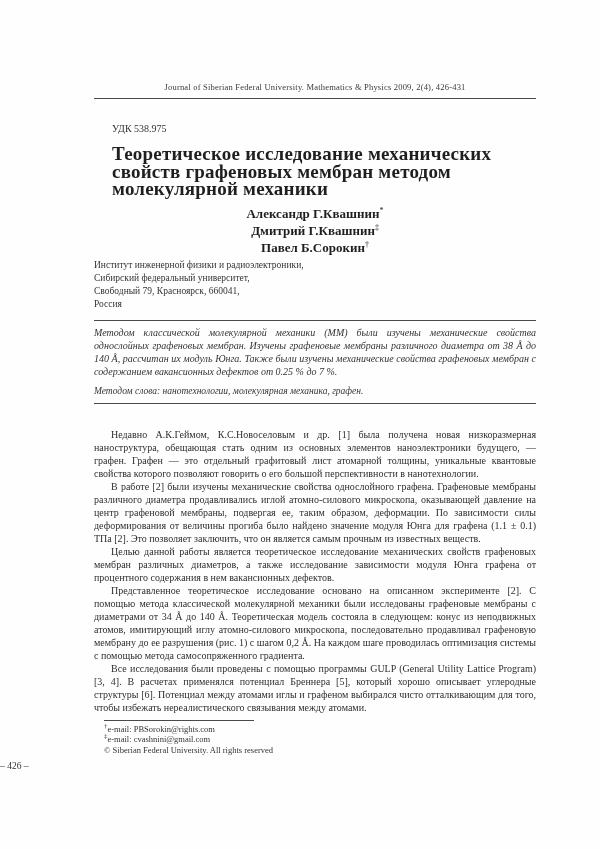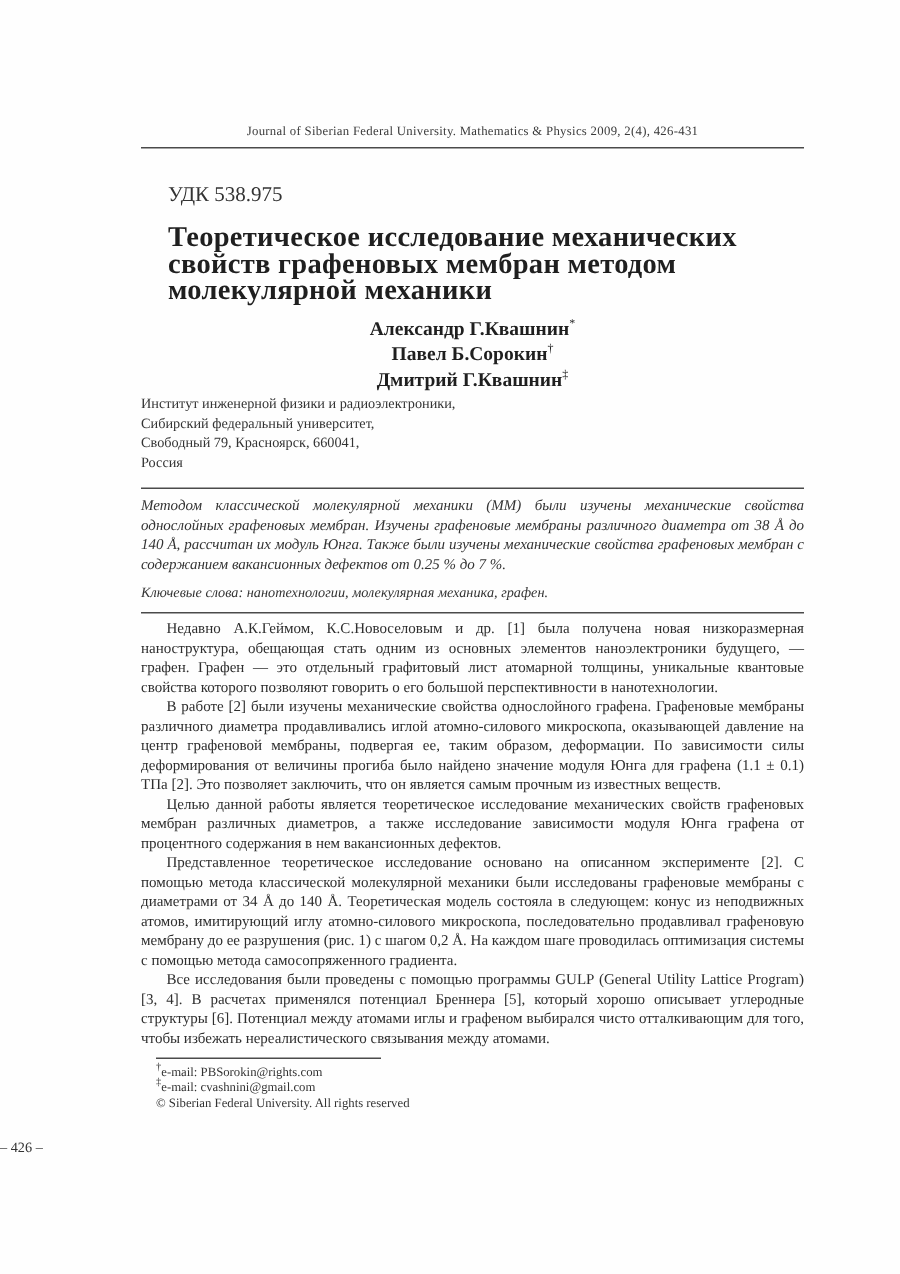--- a/index.html
+++ b/index.html
@@ -26,21 +26,21 @@
     text-align: center;
     font-size: 8.5px;
     letter-spacing: 0.2px;
     color: #3a3a3a;
     padding-bottom: 6px;
     border-bottom: 1px solid #4a4a4a;
   }
   .udk {
     margin-top: 24px;
     margin-left: 18px;
-    font-size: 14px;
+    font-size: 10px;
     color: #333;
   }
   .title {
     margin-top: 11px;
     margin-left: 18px;
     font-size: 19px;
     font-weight: bold;
     line-height: 17.5px;
     color: #1f1f1f;
     letter-spacing: 0.2px;
@@ -81,21 +81,21 @@
     color: #333;
   }
   .keywords {
     margin-top: 7px;
     font-style: italic;
     font-size: 9.5px;
     line-height: 12px;
     color: #333;
   }
   .body-text {
-    margin-top: 4px;
+    margin-top: 24px;
   }
   .body-text p {
     margin: 0;
     font-size: 10px;
     line-height: 13px;
     text-align: justify;
     text-indent: 17px;
     color: #2e2e2e;
   }
   .footnote-rule {
@@ -133,34 +133,34 @@
   <div class="content">
 
     <div class="journal-header">Journal of Siberian Federal University. Mathematics &amp; Physics 2009, 2(4), 426-431</div>
 
     <div class="udk">УДК 538.975</div>
 
     <div class="title">Теоретическое исследование механических свойств графеновых мембран методом молекулярной механики</div>
 
     <div class="authors">
       <div class="author-line"><span>Александр Г.Квашнин</span><sup>*</sup></div>
+      <div class="author-line"><span>Дмитрий Г.Квашнин</span><sup>‡</sup></div>
       <div class="author-line"><span>Павел Б.Сорокин</span><sup>†</sup></div>
-      <div class="author-line"><span>Дмитрий Г.Квашнин</span><sup>‡</sup></div>
     </div>
 
     <div class="affiliation">
       <div>Институт инженерной физики и радиоэлектроники,</div>
       <div>Сибирский федеральный университет,</div>
       <div>Свободный 79, Красноярск, 660041,</div>
       <div>Россия</div>
     </div>
 
     <div class="abstract-block">
       <div class="abstract-text">Методом классической молекулярной механики (ММ) были изучены механические свойства однослойных графеновых мембран. Изучены графеновые мембраны различного диаметра от 38 Å до 140 Å, рассчитан их модуль Юнга. Также были изучены механические свойства графеновых мембран с содержанием вакансионных дефектов от 0.25 % до 7 %.</div>
-      <div class="keywords">Ключевые слова: нанотехнологии, молекулярная механика, графен.</div>
+      <div class="keywords">Методом слова: нанотехнологии, молекулярная механика, графен.</div>
     </div>
 
     <div class="body-text">
       <p>Недавно А.К.Геймом, К.С.Новоселовым и др. [1] была получена новая низкоразмерная наноструктура, обещающая стать одним из основных элементов наноэлектроники будущего, — графен. Графен — это отдельный графитовый лист атомарной толщины, уникальные квантовые свойства которого позволяют говорить о его большой перспективности в нанотехнологии.</p>
       <p>В работе [2] были изучены механические свойства однослойного графена. Графеновые мембраны различного диаметра продавливались иглой атомно-силового микроскопа, оказывающей давление на центр графеновой мембраны, подвергая ее, таким образом, деформации. По зависимости силы деформирования от величины прогиба было найдено значение модуля Юнга для графена (1.1 ± 0.1) ТПа [2]. Это позволяет заключить, что он является самым прочным из известных веществ.</p>
       <p>Целью данной работы является теоретическое исследование механических свойств графеновых мембран различных диаметров, а также исследование зависимости модуля Юнга графена от процентного содержания в нем вакансионных дефектов.</p>
       <p>Представленное теоретическое исследование основано на описанном эксперименте [2]. С помощью метода классической молекулярной механики были исследованы графеновые мембраны с диаметрами от 34 Å до 140 Å. Теоретическая модель состояла в следующем: конус из неподвижных атомов, имитирующий иглу атомно-силового микроскопа, последовательно продавливал графеновую мембрану до ее разрушения (рис. 1) с шагом 0,2 Å. На каждом шаге проводилась оптимизация системы с помощью метода самосопряженного градиента.</p>
       <p>Все исследования были проведены с помощью программы GULP (General Utility Lattice Program) [3, 4]. В расчетах применялся потенциал Бреннера [5], который хорошо описывает углеродные структуры [6]. Потенциал между атомами иглы и графеном выбирался чисто отталкивающим для того, чтобы избежать нереалистического связывания между атомами.</p>
     </div>
 

